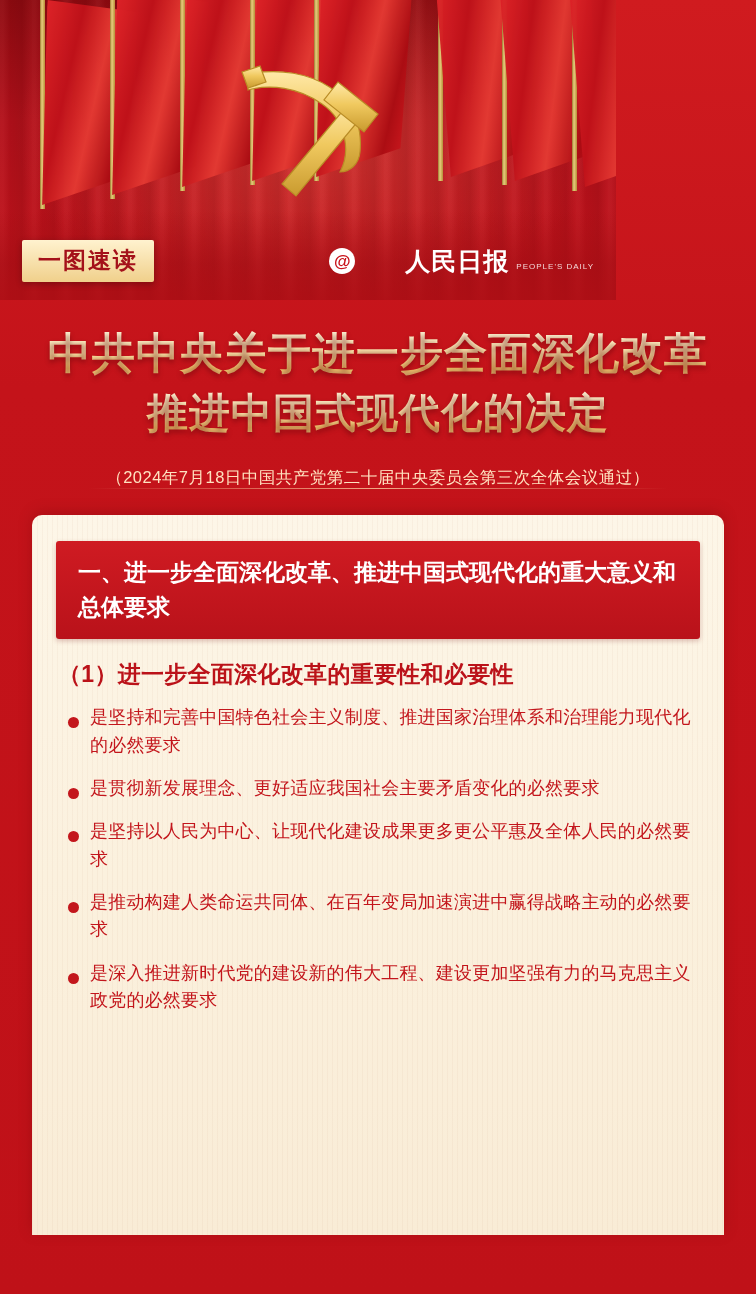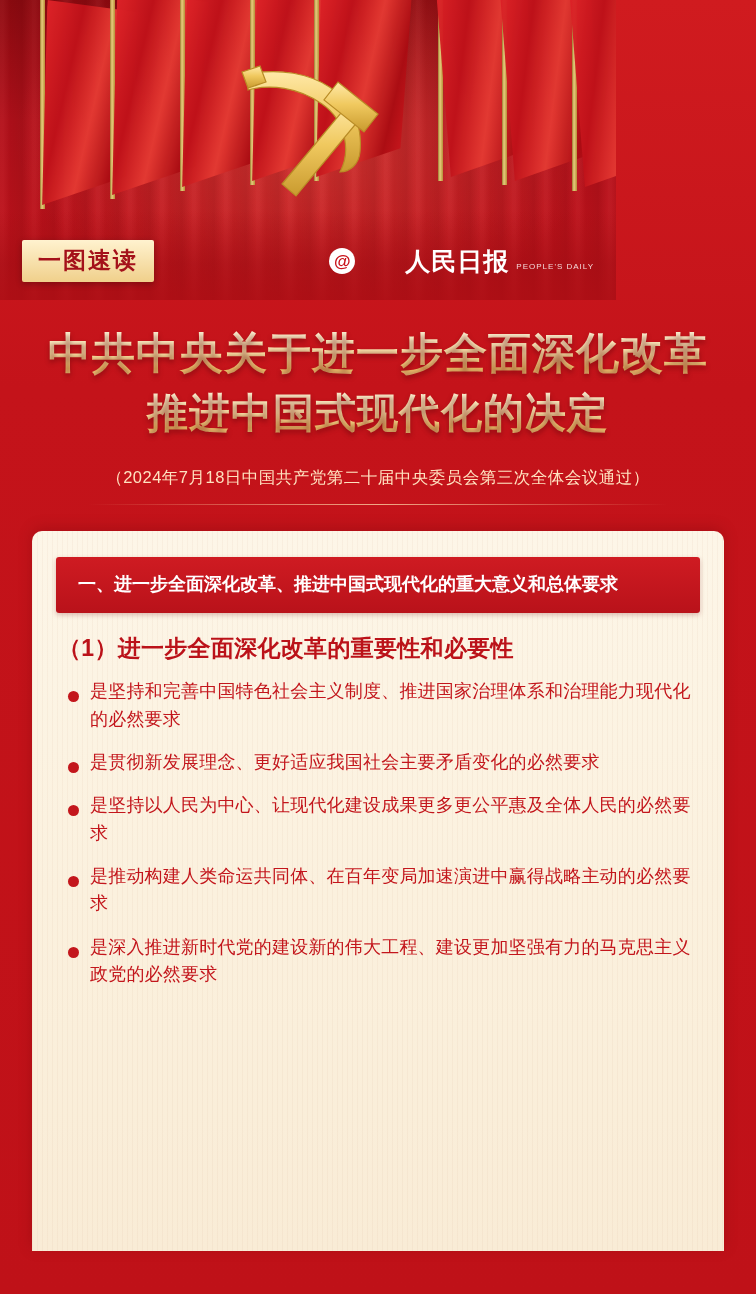--- a/index.html
+++ b/index.html
@@ -148,21 +148,20 @@
   .title-line.second { font-size: 41px; }
 
   .subtitle {
     position: relative;
     margin: 22px auto 0;
     width: 690px;
     text-align: center;
     color: #ffe2c0;
     font-size: 16.5px;
     letter-spacing: 0.5px;
-    padding-bottom: 16px;
   }
   .subtitle::after {
     content: "";
     position: absolute;
     left: 8%; right: 8%;
     bottom: 0;
     height: 1px;
     background: linear-gradient(90deg, rgba(255,220,170,0) 0%, rgba(255,220,170,0.75) 50%, rgba(255,220,170,0) 100%);
   }
 
@@ -183,21 +182,21 @@
     position: absolute; inset: 0;
     background: repeating-linear-gradient(90deg, rgba(203,150,120,0.08) 0 1px, rgba(0,0,0,0) 1px 5px);
     pointer-events: none;
   }
 
   .sec-head {
     position: relative;
     margin: 26px 24px 0 24px;
     background: linear-gradient(180deg, #cf1b22 0%, #b9121a 100%);
     color: #ffffff;
-    font-size: 18px;
+    font-size: 23px;
     font-weight: bold;
     line-height: 1.5;
     padding: 14px 20px 15px 22px;
     border-radius: 3px;
     box-shadow: 0 2px 5px rgba(120,10,14,0.25);
   }
   .sub-head {
     position: relative;
     margin: 20px 26px 0 26px;
     color: #bb1219;

